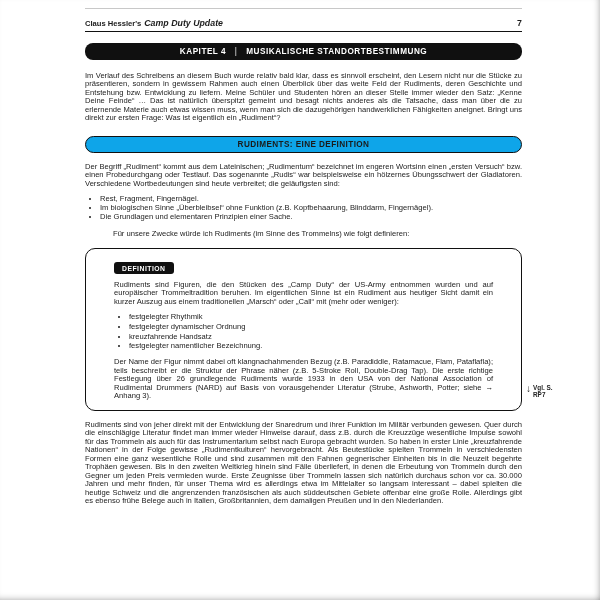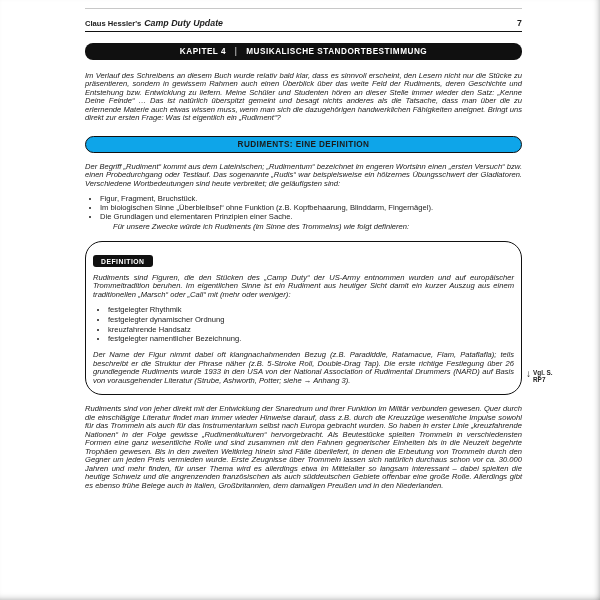--- a/index.html
+++ b/index.html
@@ -16,34 +16,34 @@
   .header-left { display:flex; align-items:baseline; }
   .author { font-weight:700; font-size:7.6px; }
   .book-title { font-family:Liberation Sans, sans-serif; font-weight:700; font-style:italic;
     font-size:8.8px; margin-left:3px; }
   .page-num { font-weight:700; font-size:8.8px; }
 
   .chapter-bar { margin-top:11px; background:#101010; color:#fff; border-radius:8px;
     text-align:center; padding:4px 0 3.5px; font-weight:700; font-size:8.2px; letter-spacing:.5px; }
   .chapter-bar .sep { display:inline-block; margin:0 6px; font-weight:400; opacity:.9; }
 
-  p { margin:0; text-align:justify; font-size:7.6px; line-height:8.5px;font-style:italic; }
+  p { margin:0; text-align:justify; font-size:7.6px; line-height:8.5px; }
   .intro { margin-top:12px; }
 
   .section-pill { margin-top:13px; background:#0ea5e9; border:1.2px solid #111; border-radius:9px;
     text-align:center; font-weight:700; font-size:8.2px; padding:3px 0; letter-spacing:.4px; }
   .section-para { margin-top:10px; }
 
   ul.dots { margin:6px 0 0; padding-left:15px; }
   ul.dots li { font-size:7.6px; line-height:9px; text-align:justify; }
 
-  .leadin { margin-top:2px;padding-left:28px; }
+  .leadin { margin-top:9px;padding-left:28px; }
 
   .def-wrap { position:relative; margin-top:9px; }
-  .def-box { border:1.3px solid #111; border-radius:17px; padding:8px 7px 9px; }
+  .def-box { border:1.3px solid #111; border-radius:10px; padding:8px 28px 9px; }
   .def-tab { display:inline-block; background:#101010; color:#fff; font-weight:700;
     font-size:6.8px; letter-spacing:.5px; padding:2.5px 8px; border-radius:3px; }
   .def-intro { margin-top:6px; }
   ul.def-dots { margin:6px 0 7px; padding-left:15px; }
   ul.def-dots li { font-size:7.6px; line-height:9.8px; text-align:left; }
 
   .margin-note { position:absolute; right:-38px; bottom:12px; width:34px;
     display:flex; align-items:flex-start; gap:2px; color:#222; }
   .note-arrow { font-size:10px; line-height:10px; }
   .note-text { font-size:6.4px; line-height:7.2px; font-weight:700; }
@@ -72,21 +72,21 @@
       <span>MUSIKALISCHE STANDORTBESTIMMUNG</span>
     </div>
 
     <p class="intro">Im Verlauf des Schreibens an diesem Buch wurde relativ bald klar, dass es sinnvoll erscheint, den Lesern nicht nur die Stücke zu präsentieren, sondern in gewissem Rahmen auch einen Überblick über das weite Feld der Rudiments, deren Geschichte und Entstehung bzw. Entwicklung zu liefern. Meine Schüler und Studenten hören an dieser Stelle immer wieder den Satz: „Kenne Deine Feinde“ … Das ist natürlich überspitzt gemeint und besagt nichts anderes als die Tatsache, dass man über die zu erlernende Materie auch etwas wissen muss, wenn man sich die dazugehörigen handwerklichen Fähigkeiten aneignet. Bringt uns direkt zur ersten Frage: Was ist eigentlich ein „Rudiment“?</p>
 
     <div class="section-pill">RUDIMENTS: EINE DEFINITION</div>
 
     <p class="section-para">Der Begriff „Rudiment“ kommt aus dem Lateinischen; „Rudimentum“ bezeichnet im engeren Wortsinn einen „ersten Versuch“ bzw. einen Probedurchgang oder Testlauf. Das sogenannte „Rudis“ war beispielsweise ein hölzernes Übungsschwert der Gladiatoren. Verschiedene Wortbedeutungen sind heute verbreitet; die geläufigsten sind:</p>
 
     <ul class="dots">
-      <li>Figur, Fragment, Bruchstück.</li>
+      <li>Rest, Fragment, Fingernägel.</li>
       <li>Im biologischen Sinne „Überbleibsel“ ohne Funktion (z.B. Kopfbehaarung, Blinddarm, Fingernägel).</li>
       <li>Die Grundlagen und elementaren Prinzipien einer Sache.</li>
     </ul>
 
     <p class="leadin">Für unsere Zwecke würde ich Rudiments (im Sinne des Trommelns) wie folgt definieren:</p>
 
     <div class="def-wrap">
       <div class="def-box">
         <span class="def-tab">DEFINITION</span>
         <p class="def-intro">Rudiments sind Figuren, die den Stücken des „Camp Duty“ der US-Army entnommen wurden und auf europäischer Trommeltradition beruhen. Im eigentlichen Sinne ist ein Rudiment aus heutiger Sicht damit ein kurzer Auszug aus einem traditionellen „Marsch“ oder „Call“ mit (mehr oder weniger):</p>

